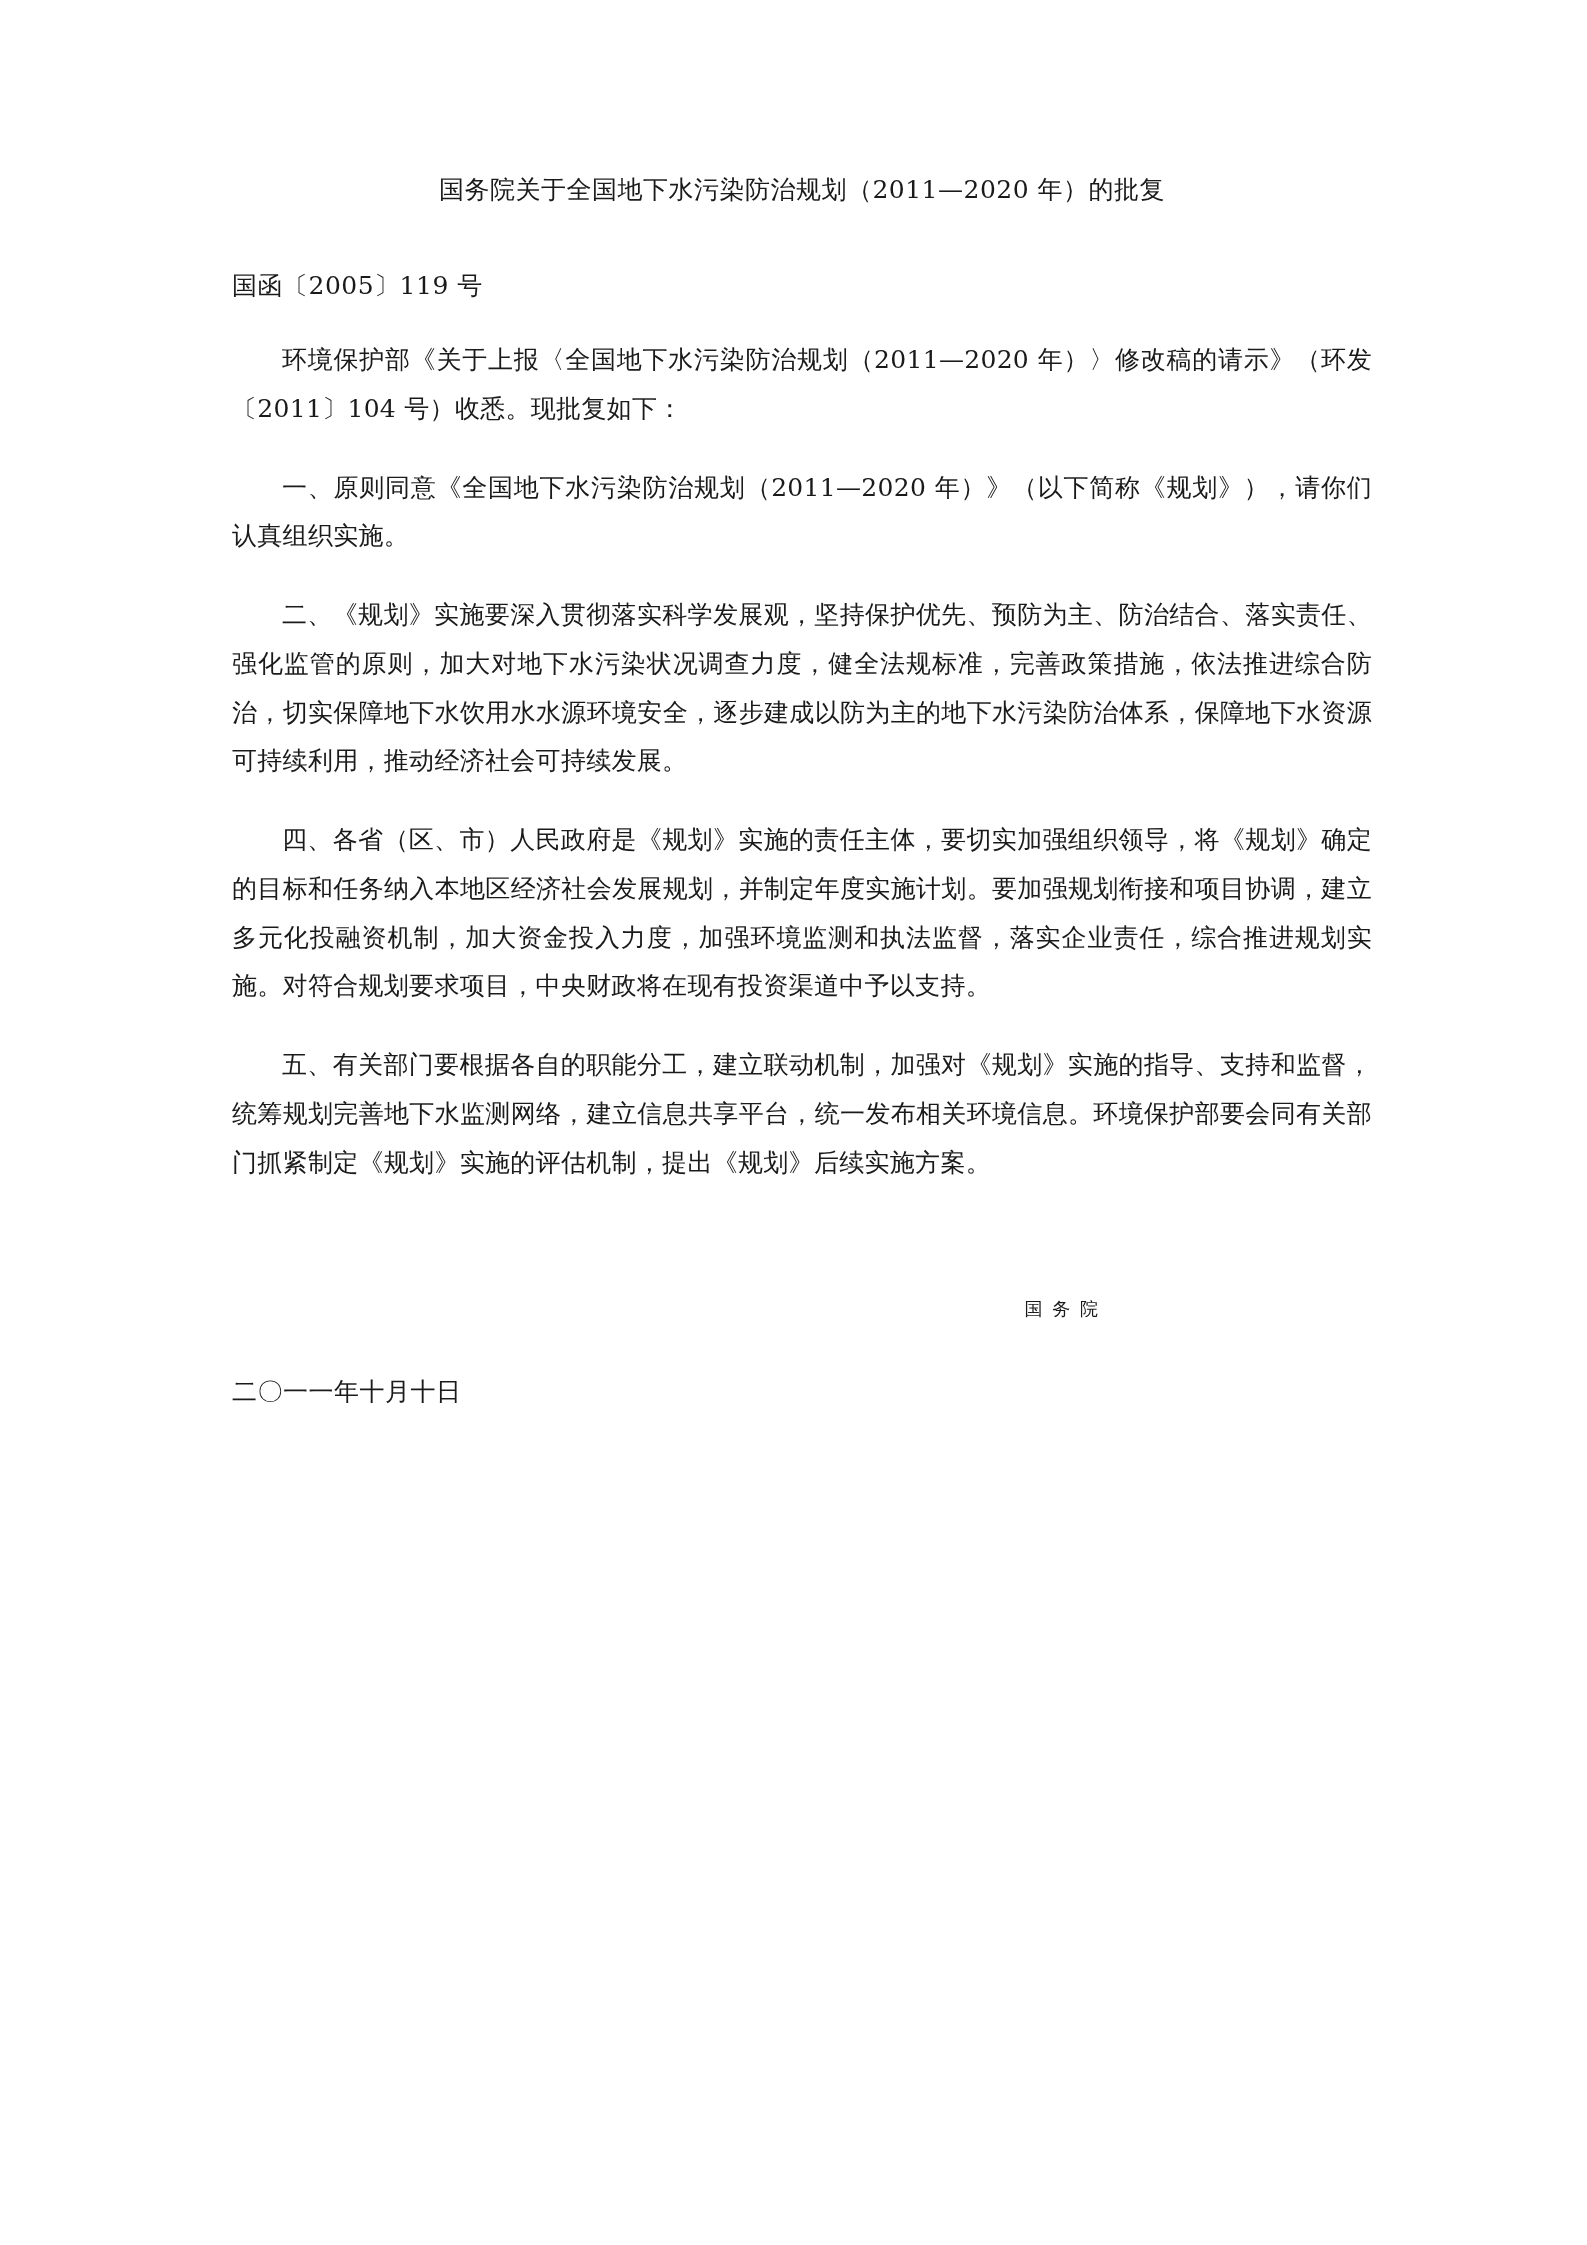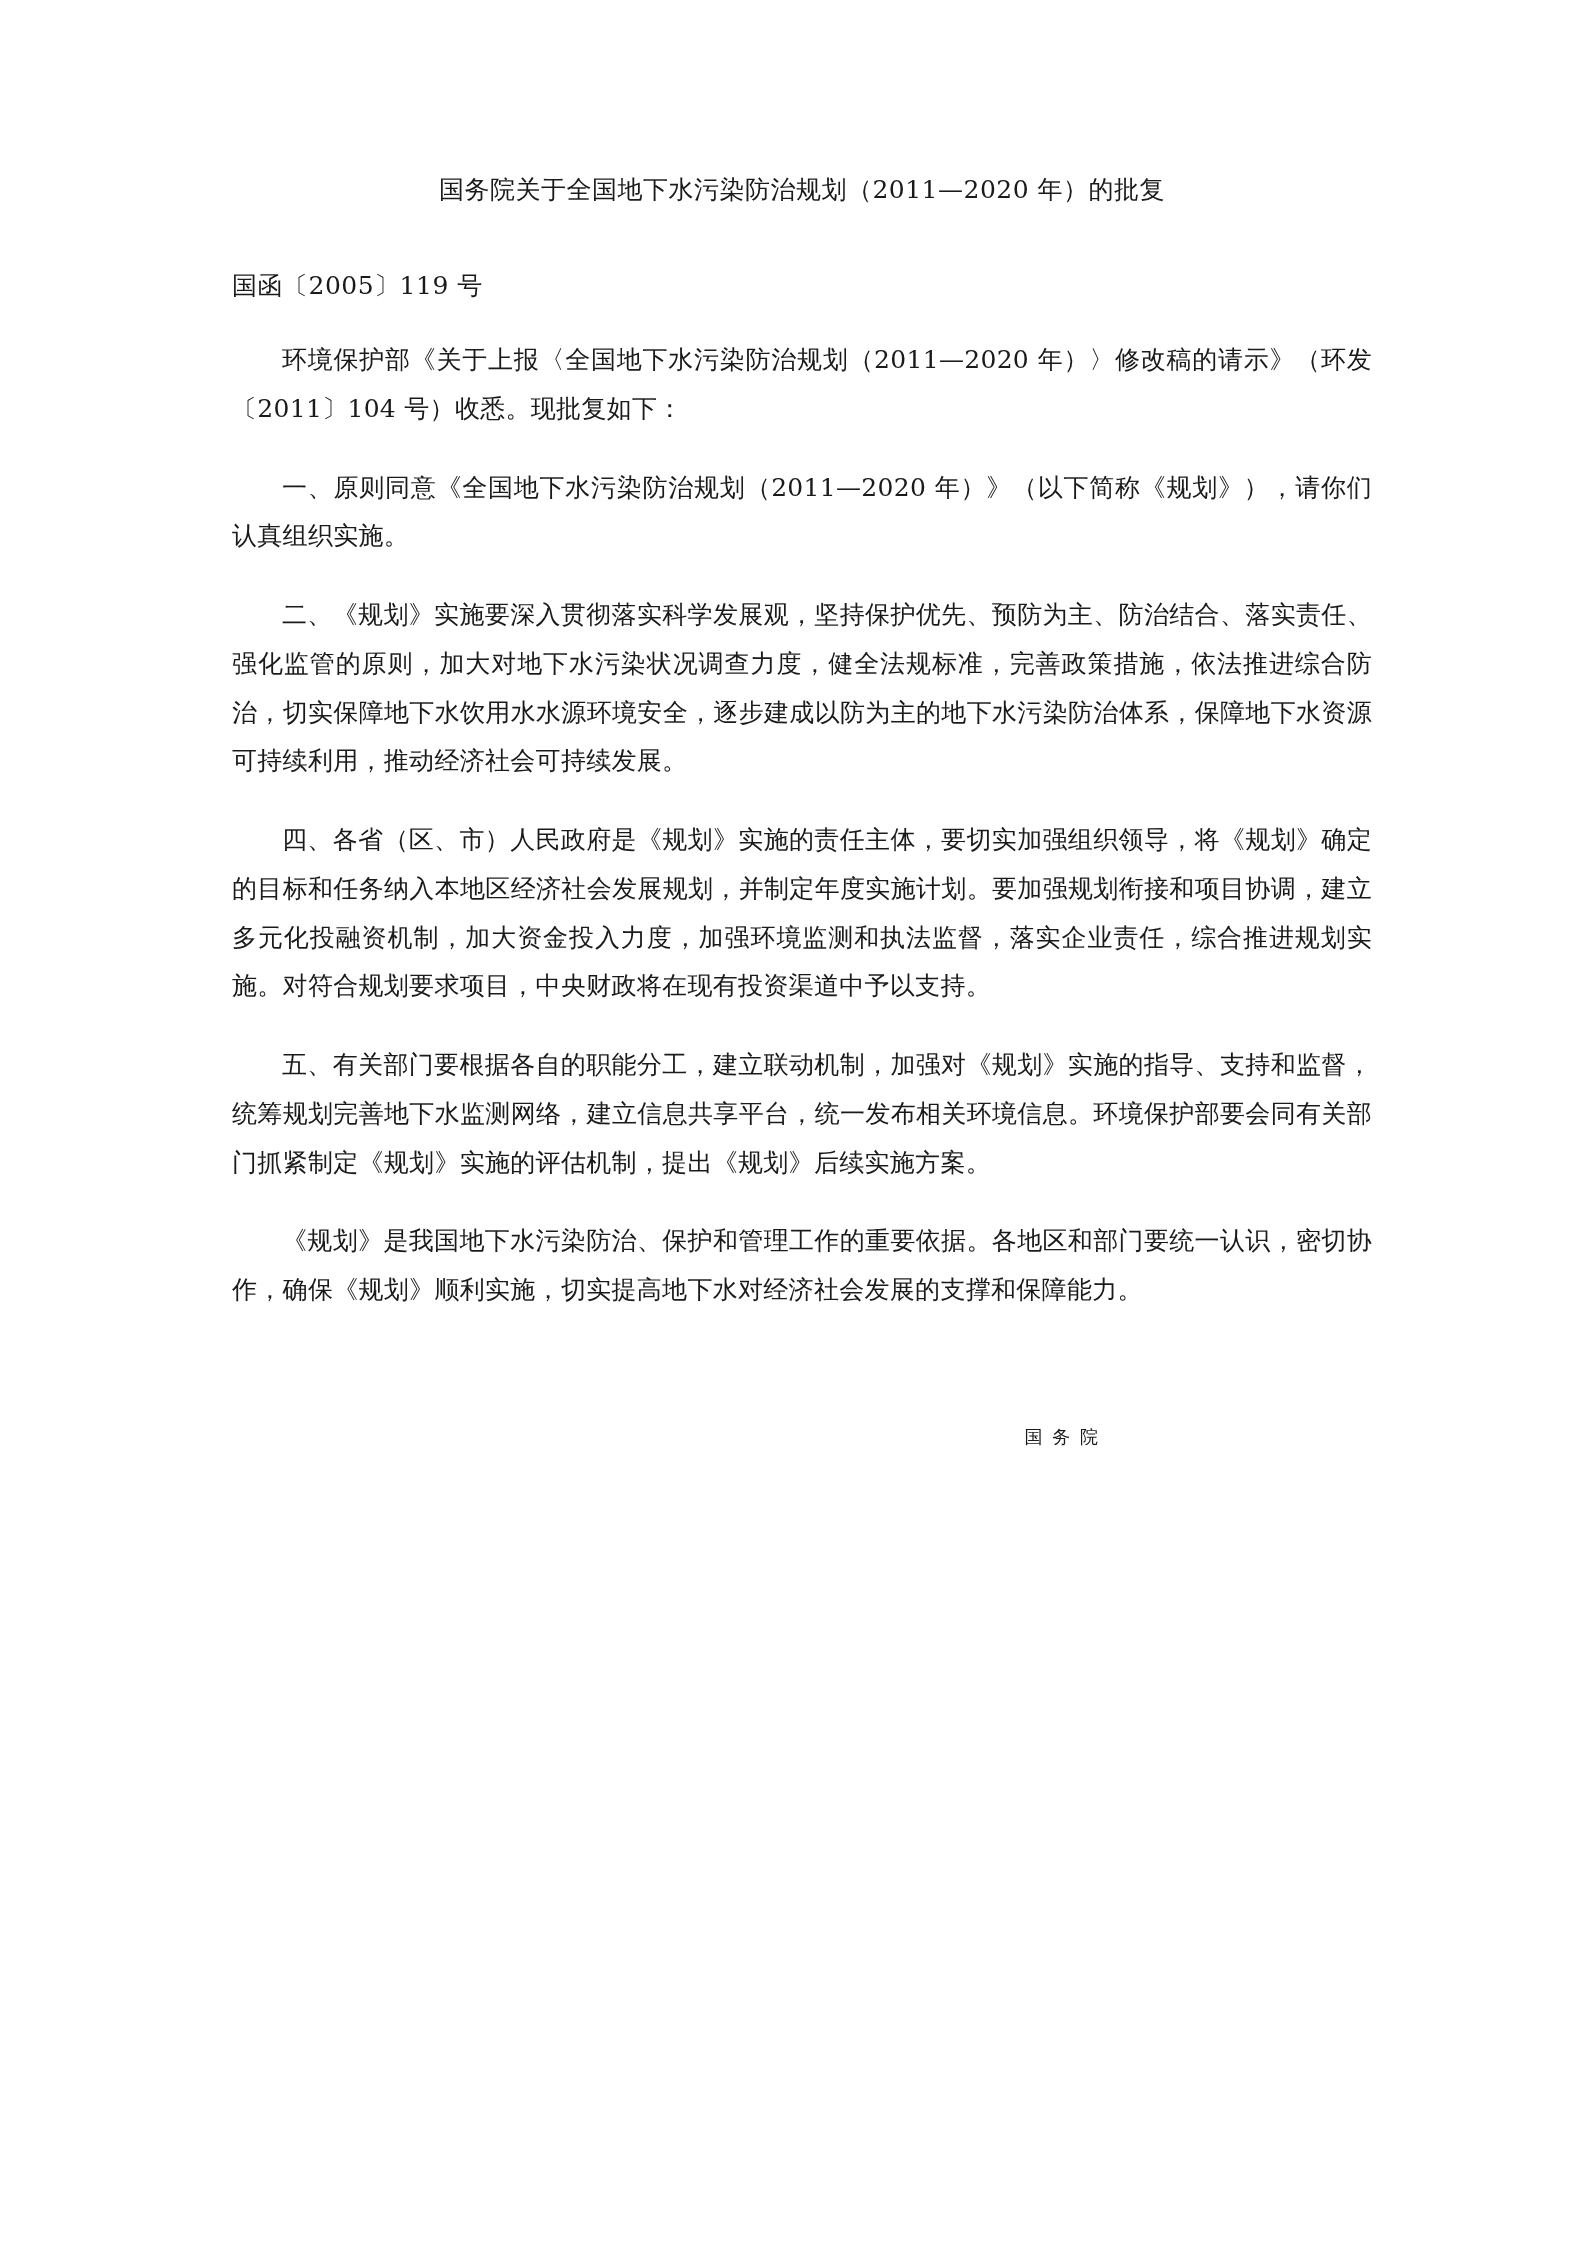--- a/index.html
+++ b/index.html
@@ -80,19 +80,19 @@
     <div class="doc-title">国务院关于全国地下水污染防治规划（2011—2020 年）的批复</div>
 
     <div class="doc-number">国函〔2005〕119 号</div>
 
 
     <p class="body-para">环境保护部《关于上报〈全国地下水污染防治规划（2011—2020 年）〉修改稿的请示》（环发〔2011〕104 号）收悉。现批复如下：</p>
     <p class="body-para">一、原则同意《全国地下水污染防治规划（2011—2020 年）》（以下简称《规划》），请你们认真组织实施。</p>
     <p class="body-para">二、《规划》实施要深入贯彻落实科学发展观，坚持保护优先、预防为主、防治结合、落实责任、强化监管的原则，加大对地下水污染状况调查力度，健全法规标准，完善政策措施，依法推进综合防治，切实保障地下水饮用水水源环境安全，逐步建成以防为主的地下水污染防治体系，保障地下水资源可持续利用，推动经济社会可持续发展。</p>
     <p class="body-para">四、各省（区、市）人民政府是《规划》实施的责任主体，要切实加强组织领导，将《规划》确定的目标和任务纳入本地区经济社会发展规划，并制定年度实施计划。要加强规划衔接和项目协调，建立多元化投融资机制，加大资金投入力度，加强环境监测和执法监督，落实企业责任，综合推进规划实施。对符合规划要求项目，中央财政将在现有投资渠道中予以支持。</p>
     <p class="body-para">五、有关部门要根据各自的职能分工，建立联动机制，加强对《规划》实施的指导、支持和监督，统筹规划完善地下水监测网络，建立信息共享平台，统一发布相关环境信息。环境保护部要会同有关部门抓紧制定《规划》实施的评估机制，提出《规划》后续实施方案。</p>
-    <p class="body-para">《规划》是我国地下水污染防治、保护和管理工作的重要依据。各地区和部门要统一认识，密切协作，确保《规划》顺利实施，切实提高地下水对经济社会发展的支撑和保障能力。</p>
 
     <div class="signature">国 务 院</div>
 
+    <div class="date-line">二〇一一年十月十日</div>
 
   </div>
 </div>
 
 </body></html>

